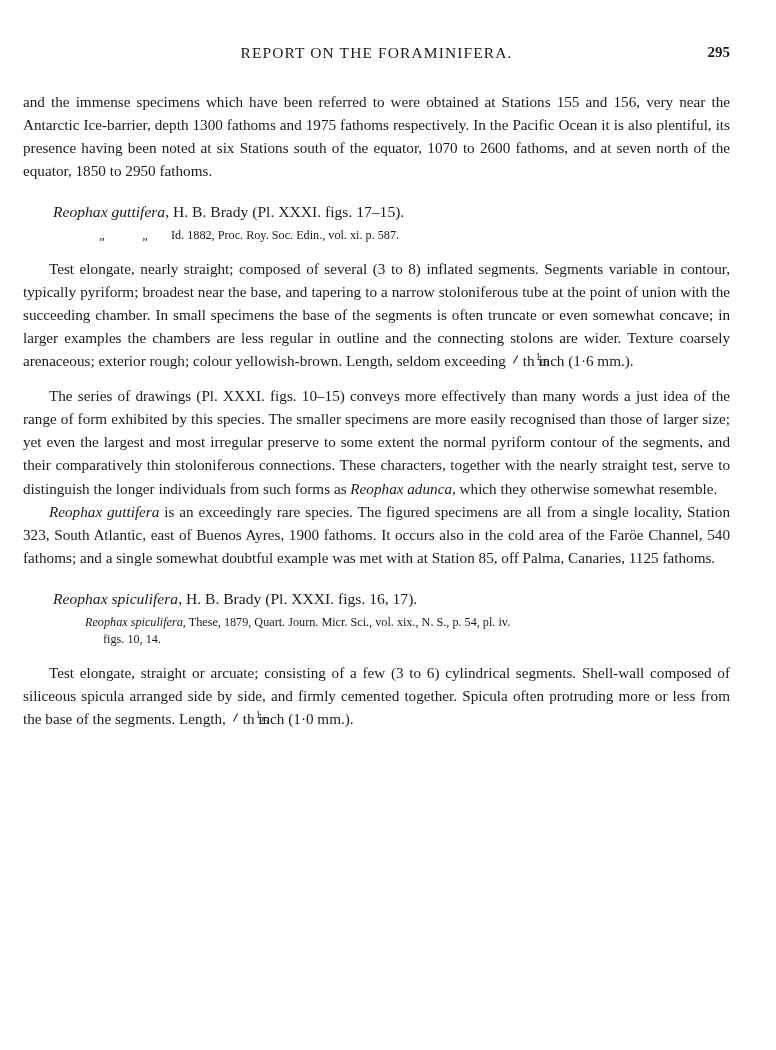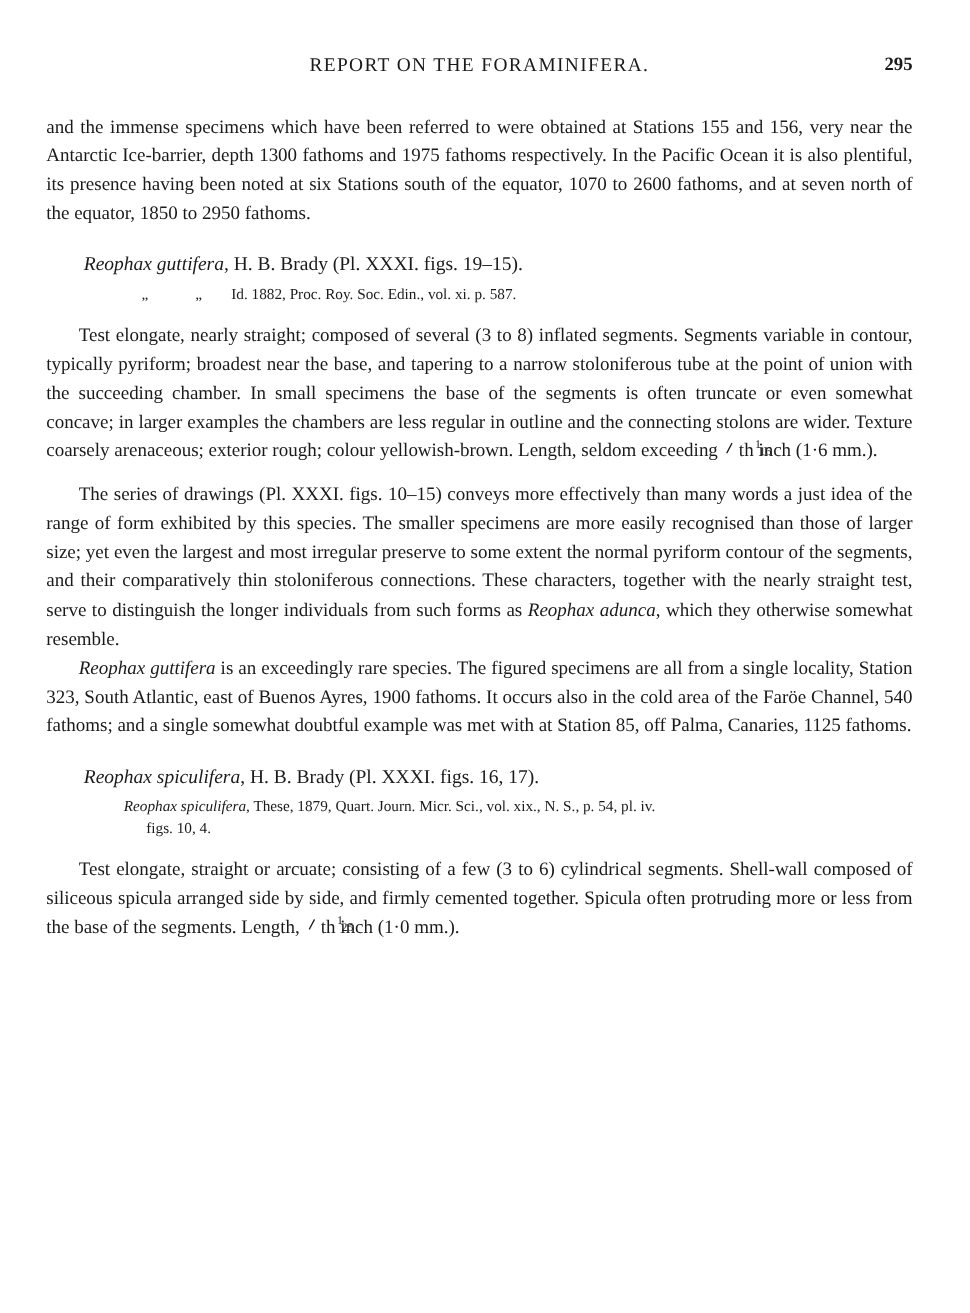--- a/index.html
+++ b/index.html
@@ -14,21 +14,21 @@
     color: #1a1a1a;
     position: relative;
     overflow: hidden;
   }
   .page {
     position: absolute;
     top: 0; left: 0;
     width: 776px;
     height: 996px;
     box-sizing: border-box;
-    padding: 44px 46px 30px 37px;
+    padding: 44px 46px 30px 23px;
   }
   .running-head {
     display: flex;
     align-items: baseline;
     justify-content: center;
     position: relative;
     height: 26px;
   }
   .running-head .title {
     font-size: 15.5px;
@@ -140,21 +140,21 @@
     <div class="title">REPORT ON THE FORAMINIFERA.</div>
     <div class="folio">295</div>
   </div>
 
   <div class="body">
 
     <p class="cont">and the immense specimens which have been referred to were obtained at Stations 155 and 156, very near the Antarctic Ice-barrier, depth 1300 fathoms and 1975 fathoms respectively. In the Pacific Ocean it is also plentiful, its presence having been noted at six Stations south of the equator, 1070 to 2600 fathoms, and at seven north of the equator, 1850 to 2950 fathoms.</p>
 
     <div class="gap-lg"></div>
 
-    <div class="species-head"><i>Reophax guttifera</i><span>, H. B. Brady (Pl. XXXI. figs. 19–15).</span></div>
+    <div class="species-head"><i>Reophax guttifera</i><span>, H. B. Brady (Pl. XXXI. figs. 17–15).</span></div>
 
     <div class="gap-sm"></div>
 
     <div class="refs">
       <div class="line2"><span class="ditto">„</span><span class="ditto2">„</span><span>Id.   1882, Proc. Roy. Soc. Edin., vol. xi. p. 587.</span></div>
     </div>
 
     <div class="gap-md"></div>
 
     <p class="indent"><span>Test elongate, nearly straight; composed of several (3 to 8) inflated segments. Segments variable in contour, typically pyriform; broadest near the base, and tapering to a narrow stoloniferous tube at the point of union with the succeeding chamber. In small specimens the base of the segments is often truncate or even somewhat concave; in larger examples the chambers are less regular in outline and the connecting stolons are wider. Texture coarsely arenaceous; exterior rough; colour yellowish-brown. Length, seldom exceeding </span><span class="frac"><span class="num">1</span><span class="bar"></span><span class="den">16</span></span><span>th inch (1·6 mm.).</span></p>
@@ -166,21 +166,21 @@
     <p class="indent"><i>Reophax guttifera</i><span> is an exceedingly rare species. The figured specimens are all from a single locality, Station 323, South Atlantic, east of Buenos Ayres, 1900 fathoms. It occurs also in the cold area of the Faröe Channel, 540 fathoms; and a single somewhat doubtful example was met with at Station 85, off Palma, Canaries, 1125 fathoms.</span></p>
 
     <div class="gap-lg"></div>
 
     <div class="species-head"><i>Reophax spiculifera</i><span>, H. B. Brady (Pl. XXXI. figs. 16, 17).</span></div>
 
     <div class="gap-sm"></div>
 
     <div class="refs">
       <div class="line"><i>Reophax spiculifera</i><span>, These, 1879, Quart. Journ. Micr. Sci., vol. xix., N. S., p. 54, pl. iv.</span></div>
-      <div class="line2"><span style="display:inline-block;width:18px"></span><span>figs. 10, 4.</span></div>
+      <div class="line2"><span style="display:inline-block;width:18px"></span><span>figs. 10, 14.</span></div>
     </div>
 
     <div class="gap-md"></div>
 
     <p class="indent"><span>Test elongate, straight or arcuate; consisting of a few (3 to 6) cylindrical segments. Shell-wall composed of siliceous spicula arranged side by side, and firmly cemented together. Spicula often protruding more or less from the base of the segments. Length, </span><span class="frac"><span class="num">1</span><span class="bar"></span><span class="den">25</span></span><span>th inch (1·0 mm.).</span></p>
 
     <div class="gap-md"></div>
 
 
   </div>

